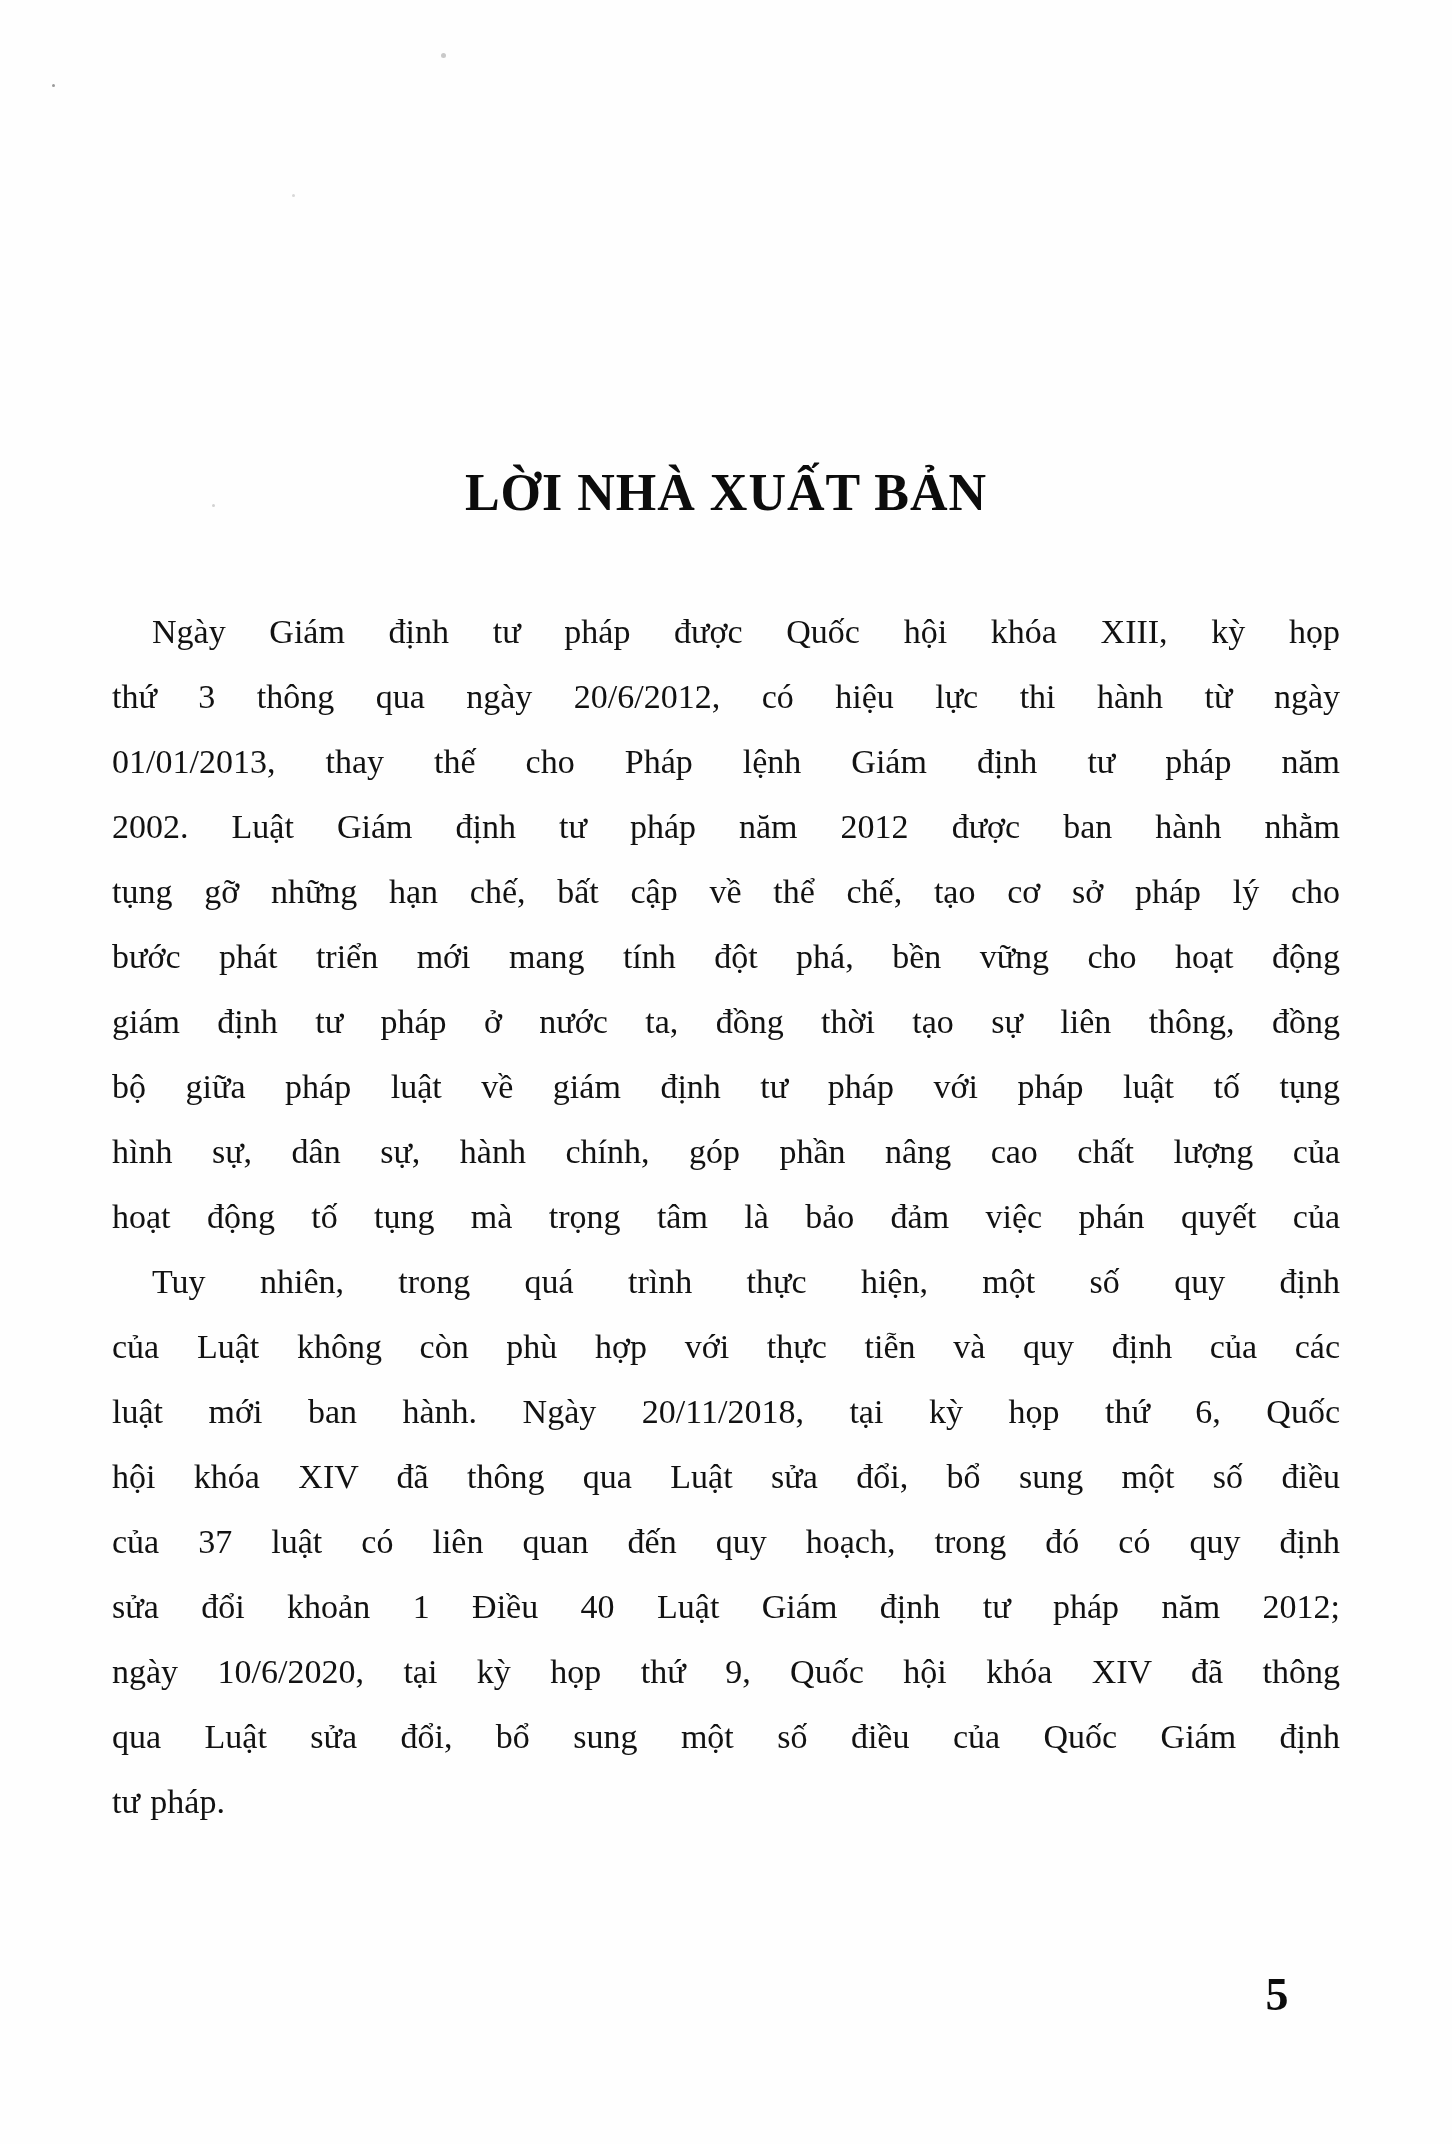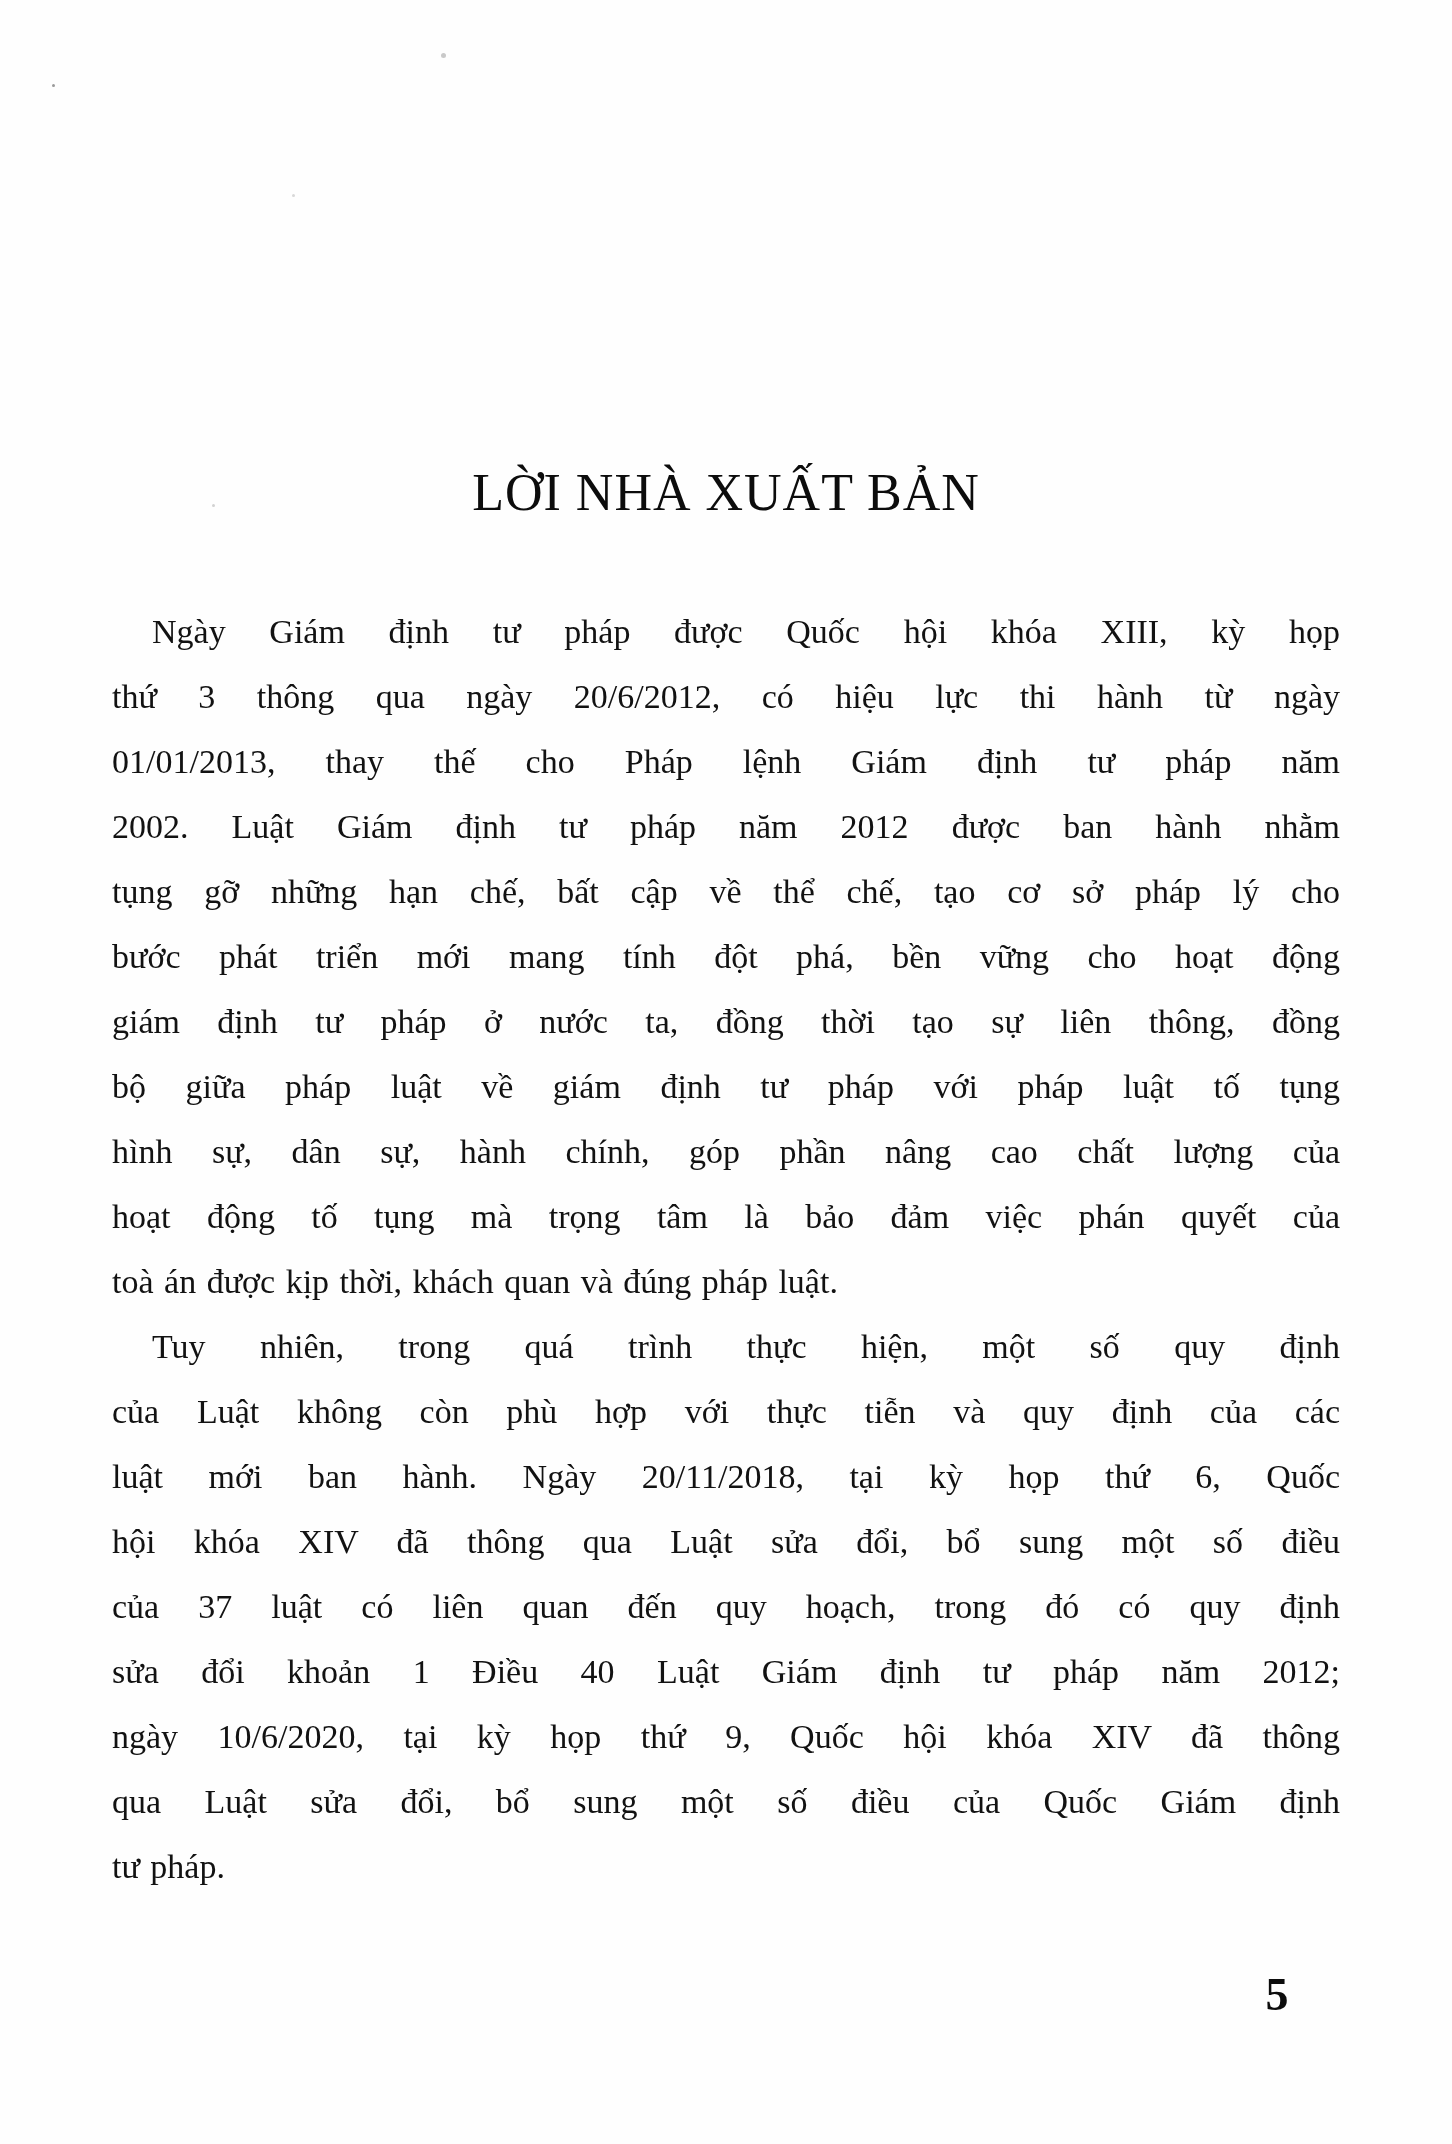--- a/index.html
+++ b/index.html
@@ -26,21 +26,21 @@
     border-radius: 50%;
     box-shadow: 390px -30px 0 1px #c9c9c9, 240px 110px 0 0 #d8d8d8, 160px 420px 0 0 #d2d2d2;
   }
   .title {
     position: absolute;
     top: 428px;
     left: 112px;
     width: 1228px;
     text-align: center;
     font-size: 52px;
-    font-weight: normal;
+    font-weight: bold;
     letter-spacing: 1px;
     color: #0c0c0c;
     white-space: nowrap;
   }
   .body-text {
     position: absolute;
     top: 599px;
     left: 112px;
     width: 1228px;
     font-size: 34px;
@@ -81,21 +81,20 @@
         <div class="line first">Ngày Giám định tư pháp được Quốc hội khóa XIII, kỳ họp</div>
         <div class="line">thứ 3 thông qua ngày 20/6/2012, có hiệu lực thi hành từ ngày</div>
         <div class="line">01/01/2013, thay thế cho Pháp lệnh Giám định tư pháp năm</div>
         <div class="line">2002. Luật Giám định tư pháp năm 2012 được ban hành nhằm</div>
         <div class="line">tụng gỡ những hạn chế, bất cập về thể chế, tạo cơ sở pháp lý cho</div>
         <div class="line">bước phát triển mới mang tính đột phá, bền vững cho hoạt động</div>
         <div class="line">giám định tư pháp ở nước ta, đồng thời tạo sự liên thông, đồng</div>
         <div class="line">bộ giữa pháp luật về giám định tư pháp với pháp luật tố tụng</div>
         <div class="line">hình sự, dân sự, hành chính, góp phần nâng cao chất lượng của</div>
         <div class="line">hoạt động tố tụng mà trọng tâm là bảo đảm việc phán quyết của</div>
-        <div class="line last">toà án được kịp thời, khách quan và đúng pháp luật.</div>
       </div>
       <div class="paragraph">
         <div class="line first">Tuy nhiên, trong quá trình thực hiện, một số quy định</div>
         <div class="line">của Luật không còn phù hợp với thực tiễn và quy định của các</div>
         <div class="line">luật mới ban hành. Ngày 20/11/2018, tại kỳ họp thứ 6, Quốc</div>
         <div class="line">hội khóa XIV đã thông qua Luật sửa đổi, bổ sung một số điều</div>
         <div class="line">của 37 luật có liên quan đến quy hoạch, trong đó có quy định</div>
         <div class="line">sửa đổi khoản 1 Điều 40 Luật Giám định tư pháp năm 2012;</div>
         <div class="line">ngày 10/6/2020, tại kỳ họp thứ 9, Quốc hội khóa XIV đã thông</div>
         <div class="line">qua Luật sửa đổi, bổ sung một số điều của Quốc Giám định</div>

